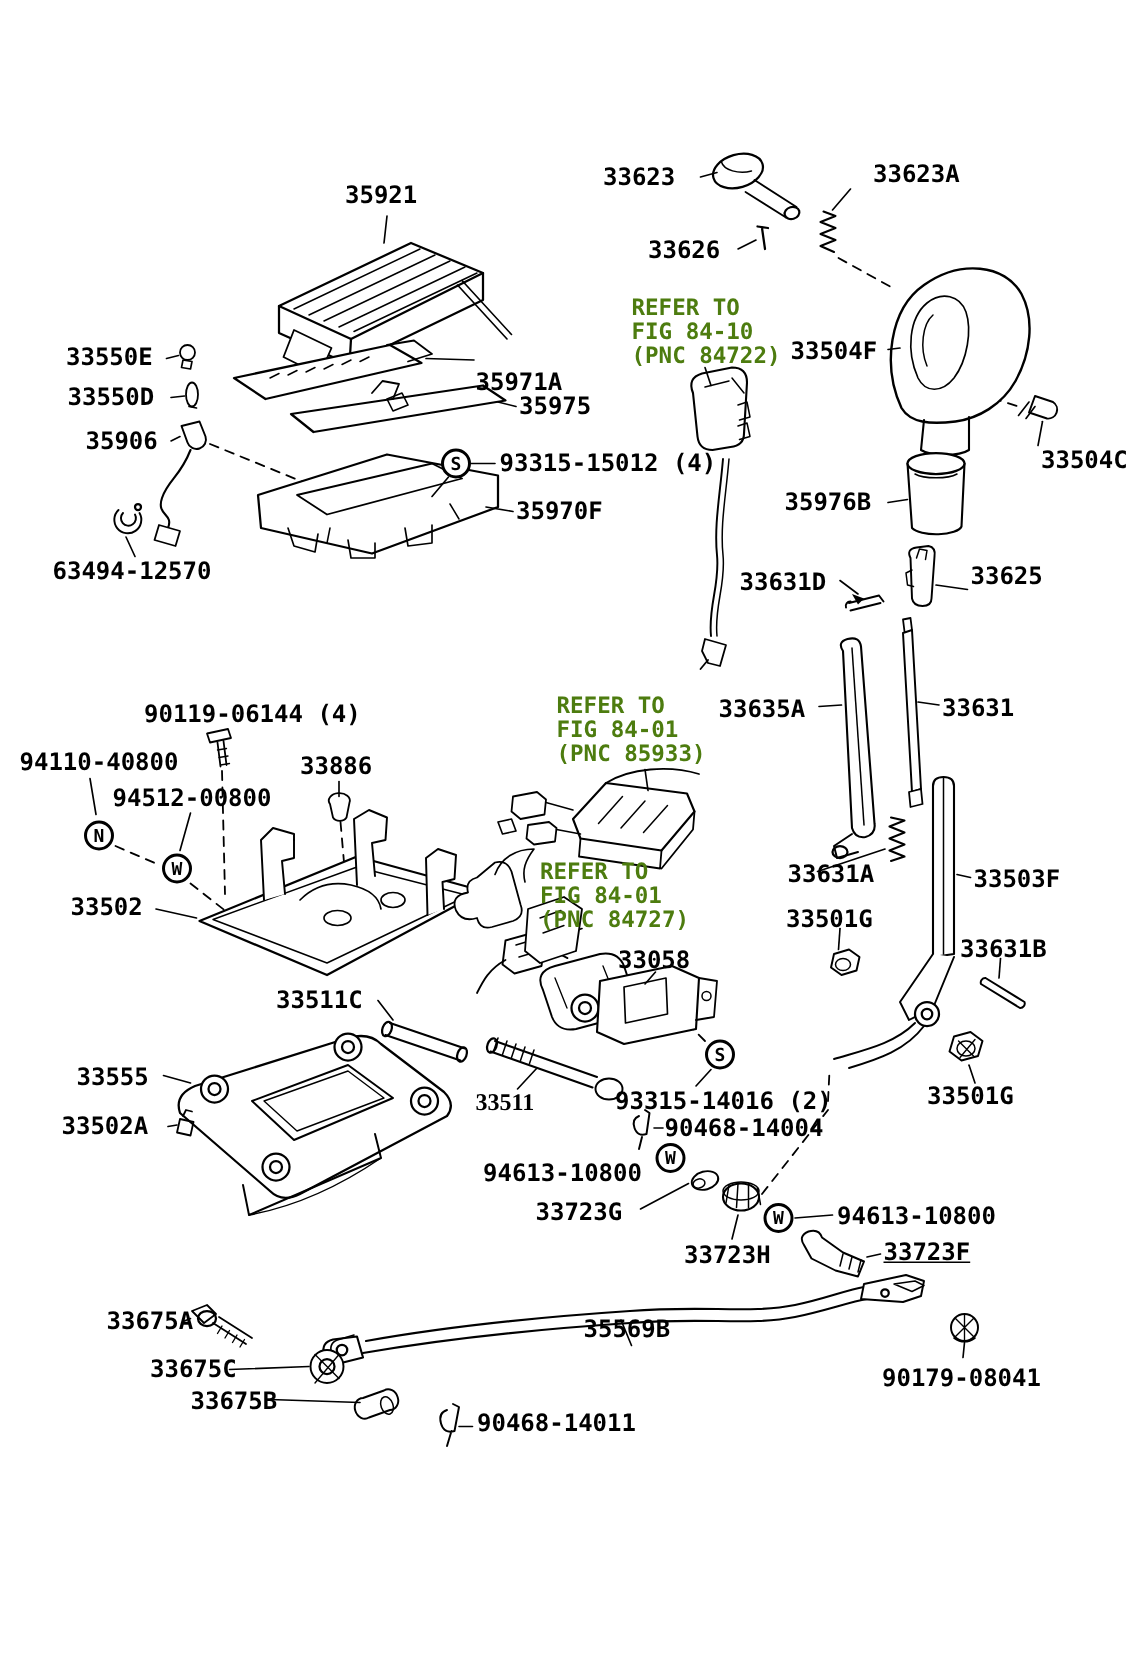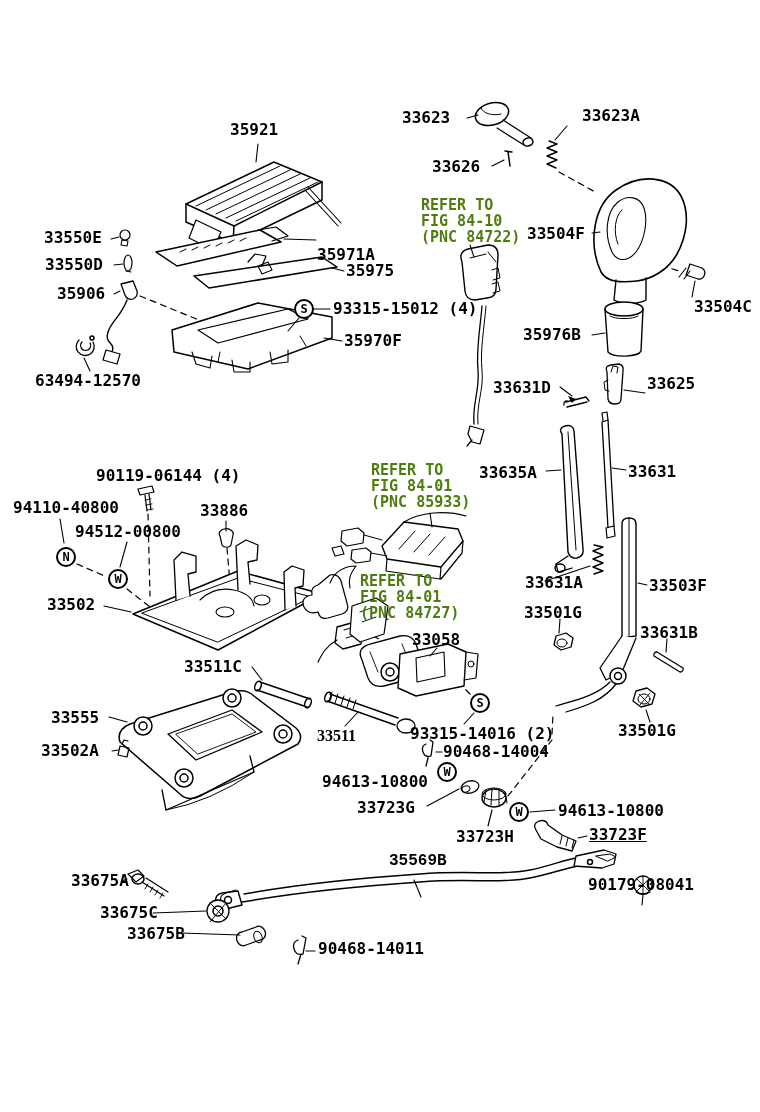--- a/index.html
+++ b/index.html
@@ -323,22 +323,22 @@
       <div class="plabel" style="left: 443px; top: 744px;">90468-14004</div>
       <div class="plabel" style="left: 322px; top: 774px;">94613-10800</div>
       <div class="plabel" style="left: 357px; top: 800px;">33723G</div>
       <div class="plabel" style="left: 456px; top: 829px;">33723H</div>
       <div class="plabel" style="left: 558px; top: 803px;">94613-10800</div>
       <div class="plabel" style="left: 589px; top: 827px; text-decoration: underline;">33723F</div>
       <div class="plabel" style="left: 618px; top: 723px;">33501G</div>
       <div class="plabel" style="left: 71px; top: 873px;">33675A</div>
       <div class="plabel" style="left: 100px; top: 905px;">33675C</div>
       <div class="plabel" style="left: 127px; top: 926px;">33675B</div>
-      <div class="plabel" style="left: 389px; top: 853px; font-family: Liberation Mono, monospace;">35569B</div>
-      <div class="plabel" style="left: 588px; top: 877px;">90179-08041</div>
+      <div class="plabel" style="left: 389px; top: 878px;">35569B</div>
+      <div class="plabel" style="left: 588px; top: 911px;">90179-08041</div>
       <div class="plabel" style="left: 318px; top: 941px;">90468-14011</div>
       <div class="note" style="left: 421px; top: 197px;">
         <div>REFER TO</div>
         <div>FIG 84-10</div>
         <div>(PNC 84722)</div>
       </div>
       <div class="note" style="left: 371px; top: 462px;">
         <div>REFER TO</div>
         <div>FIG 84-01</div>
         <div>(PNC 85933)</div>

